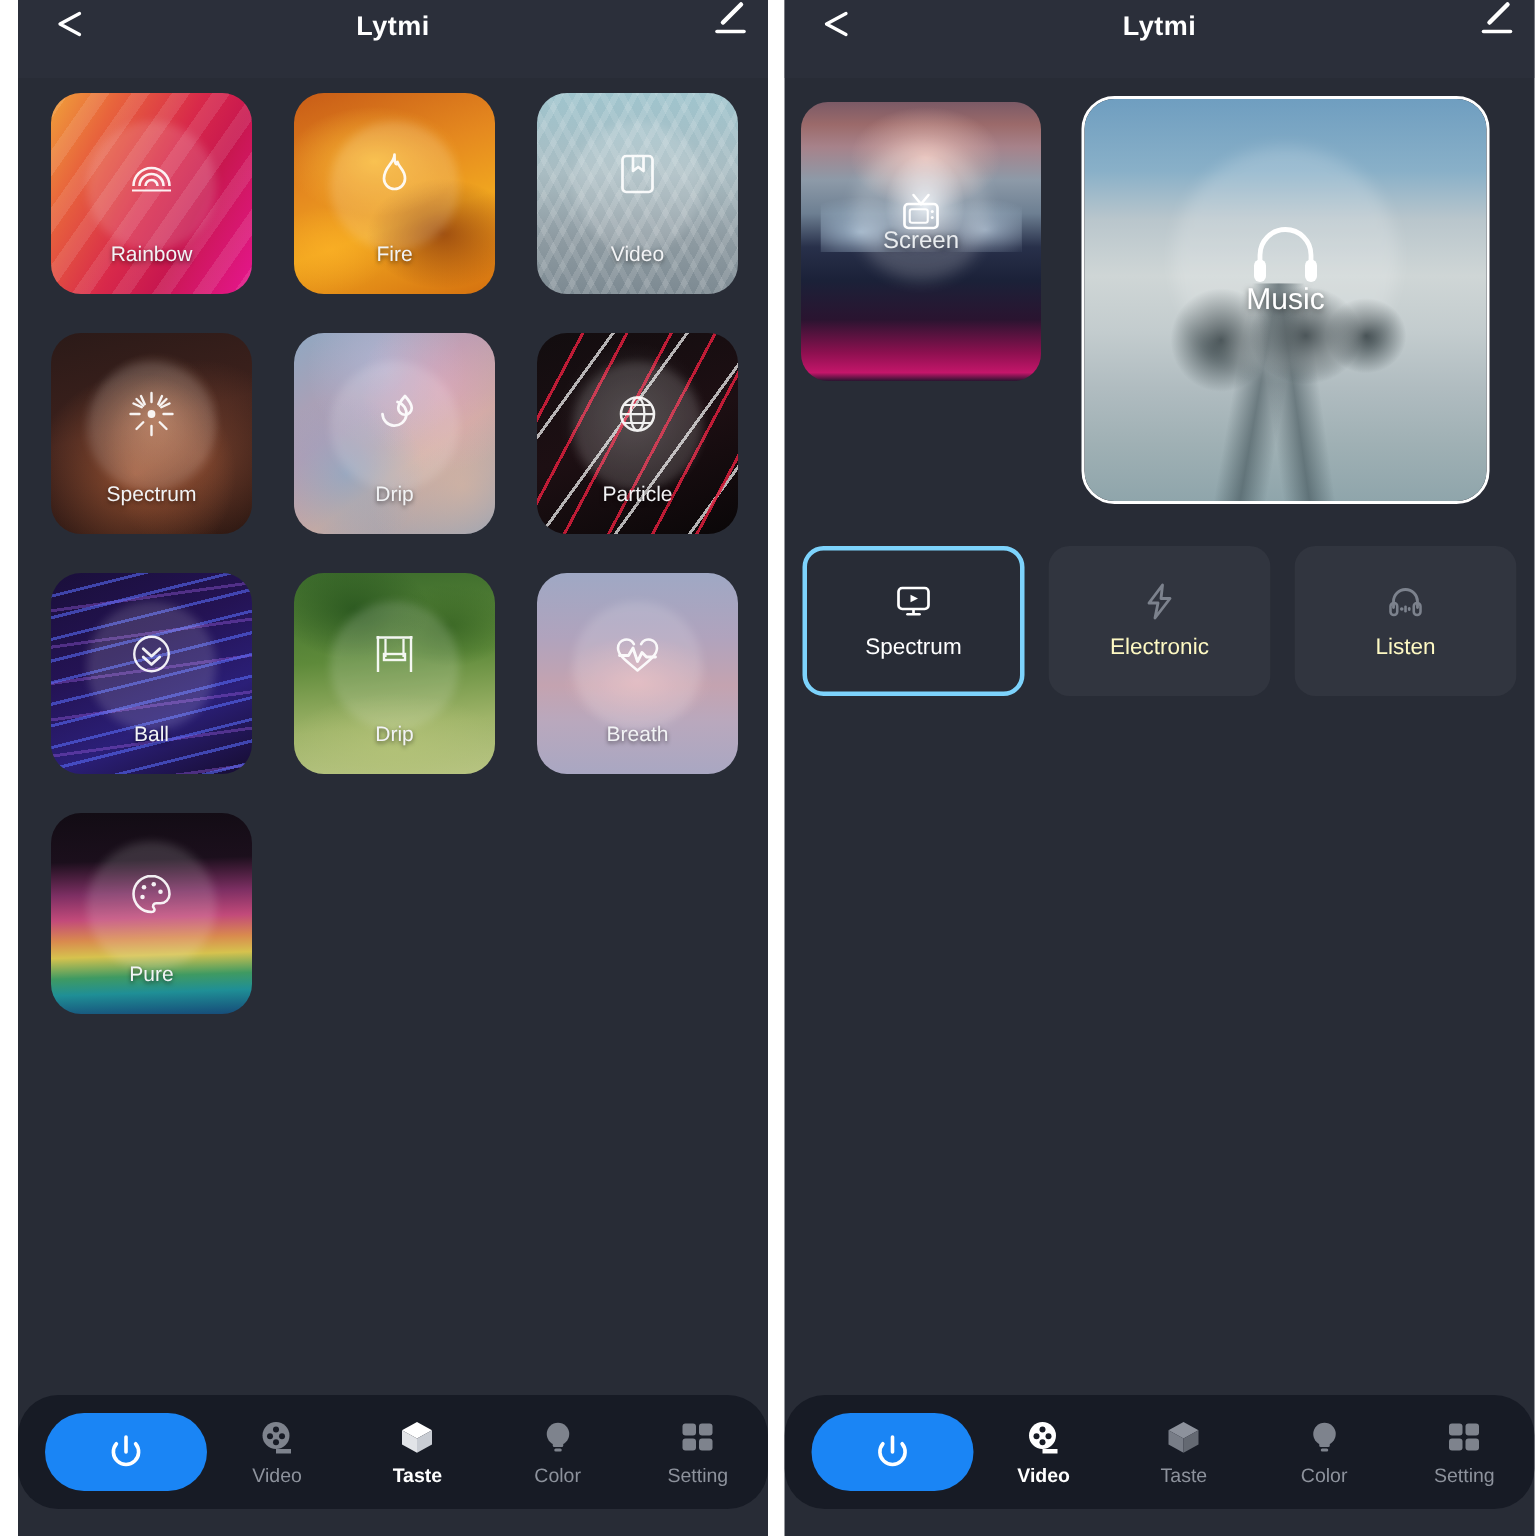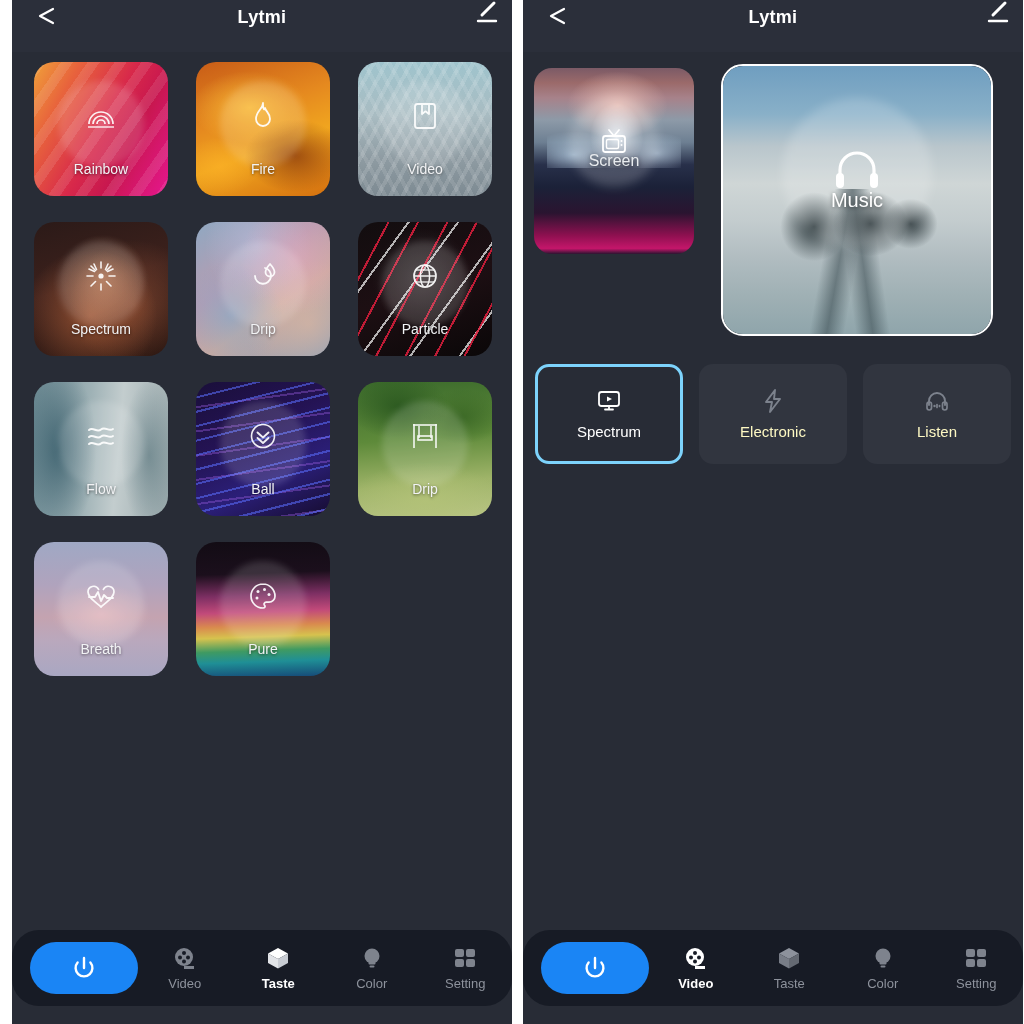--- a/index.html
+++ b/index.html
@@ -394,34 +394,20 @@
               <circle cx="17" cy="17" r="11" fill="none" stroke="#fff" stroke-width="1.7"></circle>
               <ellipse cx="17" cy="17" rx="4.6" ry="11" fill="none" stroke="#fff" stroke-width="1.5"></ellipse>
               <path d="M6 17 L28 17" stroke="#fff" stroke-width="1.5"></path>
               <path d="M8 11 L26 11" stroke="#fff" stroke-width="1.3"></path>
               <path d="M8 23 L26 23" stroke="#fff" stroke-width="1.3"></path>
             </svg>
         </div>
         <div class="lbl">Particle</div>
       </div>
 
-      <div class="tile">
-        <div class="bg bg-flow"></div>
-        <div class="glow"></div>
-        <div class="ico">
-          <svg viewBox="0 0 34 34">
-              <g stroke="#fff" stroke-width="1.9" fill="none" stroke-linecap="round">
-                <path d="M5 11 C9 7.5 13 14 17 10.5 C21 7 25 13 29 10"></path>
-                <path d="M5 18 C9 14.5 13 21 17 17.5 C21 14 25 20 29 17"></path>
-                <path d="M5 25 C9 21.5 13 28 17 24.5 C21 21 25 27 29 24"></path>
-              </g>
-            </svg>
-        </div>
-        <div class="lbl">Flow</div>
-      </div>
 
       <div class="tile">
         <div class="bg bg-ball"></div>
         <div class="glow"></div>
         <div class="ico">
           <svg viewBox="0 0 34 34">
               <circle cx="17" cy="17" r="11.5" fill="none" stroke="#fff" stroke-width="1.6"></circle>
               <path d="M11.5 13.5 L17 18.5 L22.5 13.5" fill="none" stroke="#fff" stroke-width="1.9" stroke-linecap="round" stroke-linejoin="round"></path>
               <path d="M11.5 19 L17 24 L22.5 19" fill="none" stroke="#fff" stroke-width="1.9" stroke-linecap="round" stroke-linejoin="round"></path>
             </svg>

